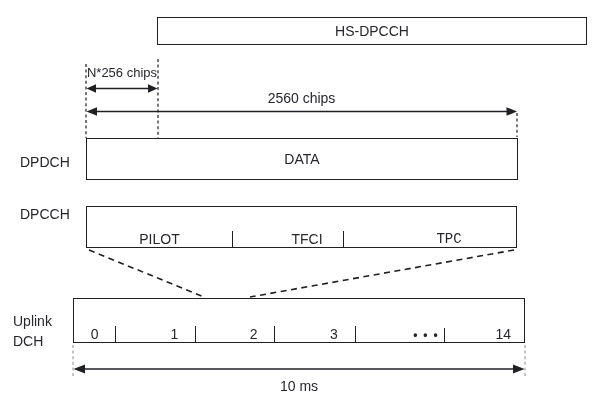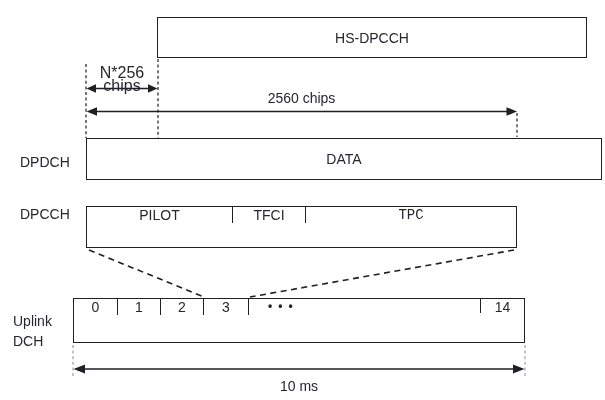--- a/index.html
+++ b/index.html
@@ -6,30 +6,30 @@
   #canvas{
     position:relative;width:605px;height:400px;background:#ffffff;
     font-family:"Liberation Sans", sans-serif;color:#26262e;overflow:hidden;
   }
   #overlay{position:absolute;left:0;top:0;width:605px;height:400px;}
   .box{
     position:absolute;border:1.5px solid #1f1f24;background:#ffffff;
     display:flex;align-items:center;justify-content:center;
     font-size:14px;box-sizing:border-box;
   }
-  .row{justify-content:stretch;align-items:flex-start;padding:0;}
+  .row{justify-content:stretch;align-items:flex-end;padding:0;gap:38px;}
   .cell{
     display:flex;align-items:center;justify-content:center;
     border-right:1.5px solid #1f1f24;box-sizing:border-box;font-size:14px;
   }
   .cell:last-child{border-right:none;}
   .cell.dots{justify-content:flex-start;padding-left:19px;font-size:12px;font-weight:bold;letter-spacing:6px;}
   .lbl{position:absolute;font-size:14px;line-height:15px;white-space:nowrap;}
   .lbl.center{text-align:center;white-space:normal;}
-  .small{font-size:16px;line-height:13px;}
+  .small{font-size:13px;line-height:13px;}
   .two-line{line-height:20px;}
 </style>
 </head>
 <body>
 
 <div id="canvas">
 
   <svg id="overlay" viewBox="0 0 605 400" xmlns="http://www.w3.org/2000/svg">
 
     <line x1="86" y1="64" x2="86" y2="138" stroke="#1f1f24" stroke-width="1.2" stroke-dasharray="3 2.6"></line>
@@ -54,30 +54,30 @@
     <line x1="73" y1="345" x2="73" y2="378" stroke="#a0a0a0" stroke-width="1.2" stroke-dasharray="3 2.6"></line>
     <line x1="525" y1="345" x2="525" y2="378" stroke="#a0a0a0" stroke-width="1.2" stroke-dasharray="3 2.6"></line>
 
     <g>
       <line x1="84" y1="369" x2="514" y2="369" stroke="#1f1f24" stroke-width="1.5"></line>
       <polygon points="73.5,369 85,364.4 85,373.6" fill="#1f1f24"></polygon>
       <polygon points="524.5,369 513,364.4 513,373.6" fill="#1f1f24"></polygon>
     </g>
   </svg>
 
-  <div class="box" style="left:157px;top:17px;width:430px;height:41px;">
+  <div class="box" style="left:157px;top:17px;width:430px;height:28px;">
     <span>HS-DPCCH</span>
   </div>
 
   <div class="lbl small center" style="left:84px;top:66px;width:76px;">N*256 chips</div>
 
   <div class="lbl center" style="left:86px;top:91px;width:431px;">2560 chips</div>
 
   <div class="lbl" style="left:20px;top:155px;">DPDCH</div>
-  <div class="box" style="left:86px;top:138px;width:516px;height:42px;">
+  <div class="box" style="left:86px;top:138px;width:432px;height:42px;">
     <span>DATA</span>
   </div>
 
   <div class="lbl" style="left:20px;top:207px;">DPCCH</div>
   <div class="box row" style="left:86px;top:206px;width:431px;height:42px;">
     <div class="cell" style="width:146px;">PILOT</div>
     <div class="cell" style="width:73px;">TFCI</div>
     <div class="cell" style="flex:1;font-family:Liberation Mono, monospace;">TPC</div>
   </div>
 

